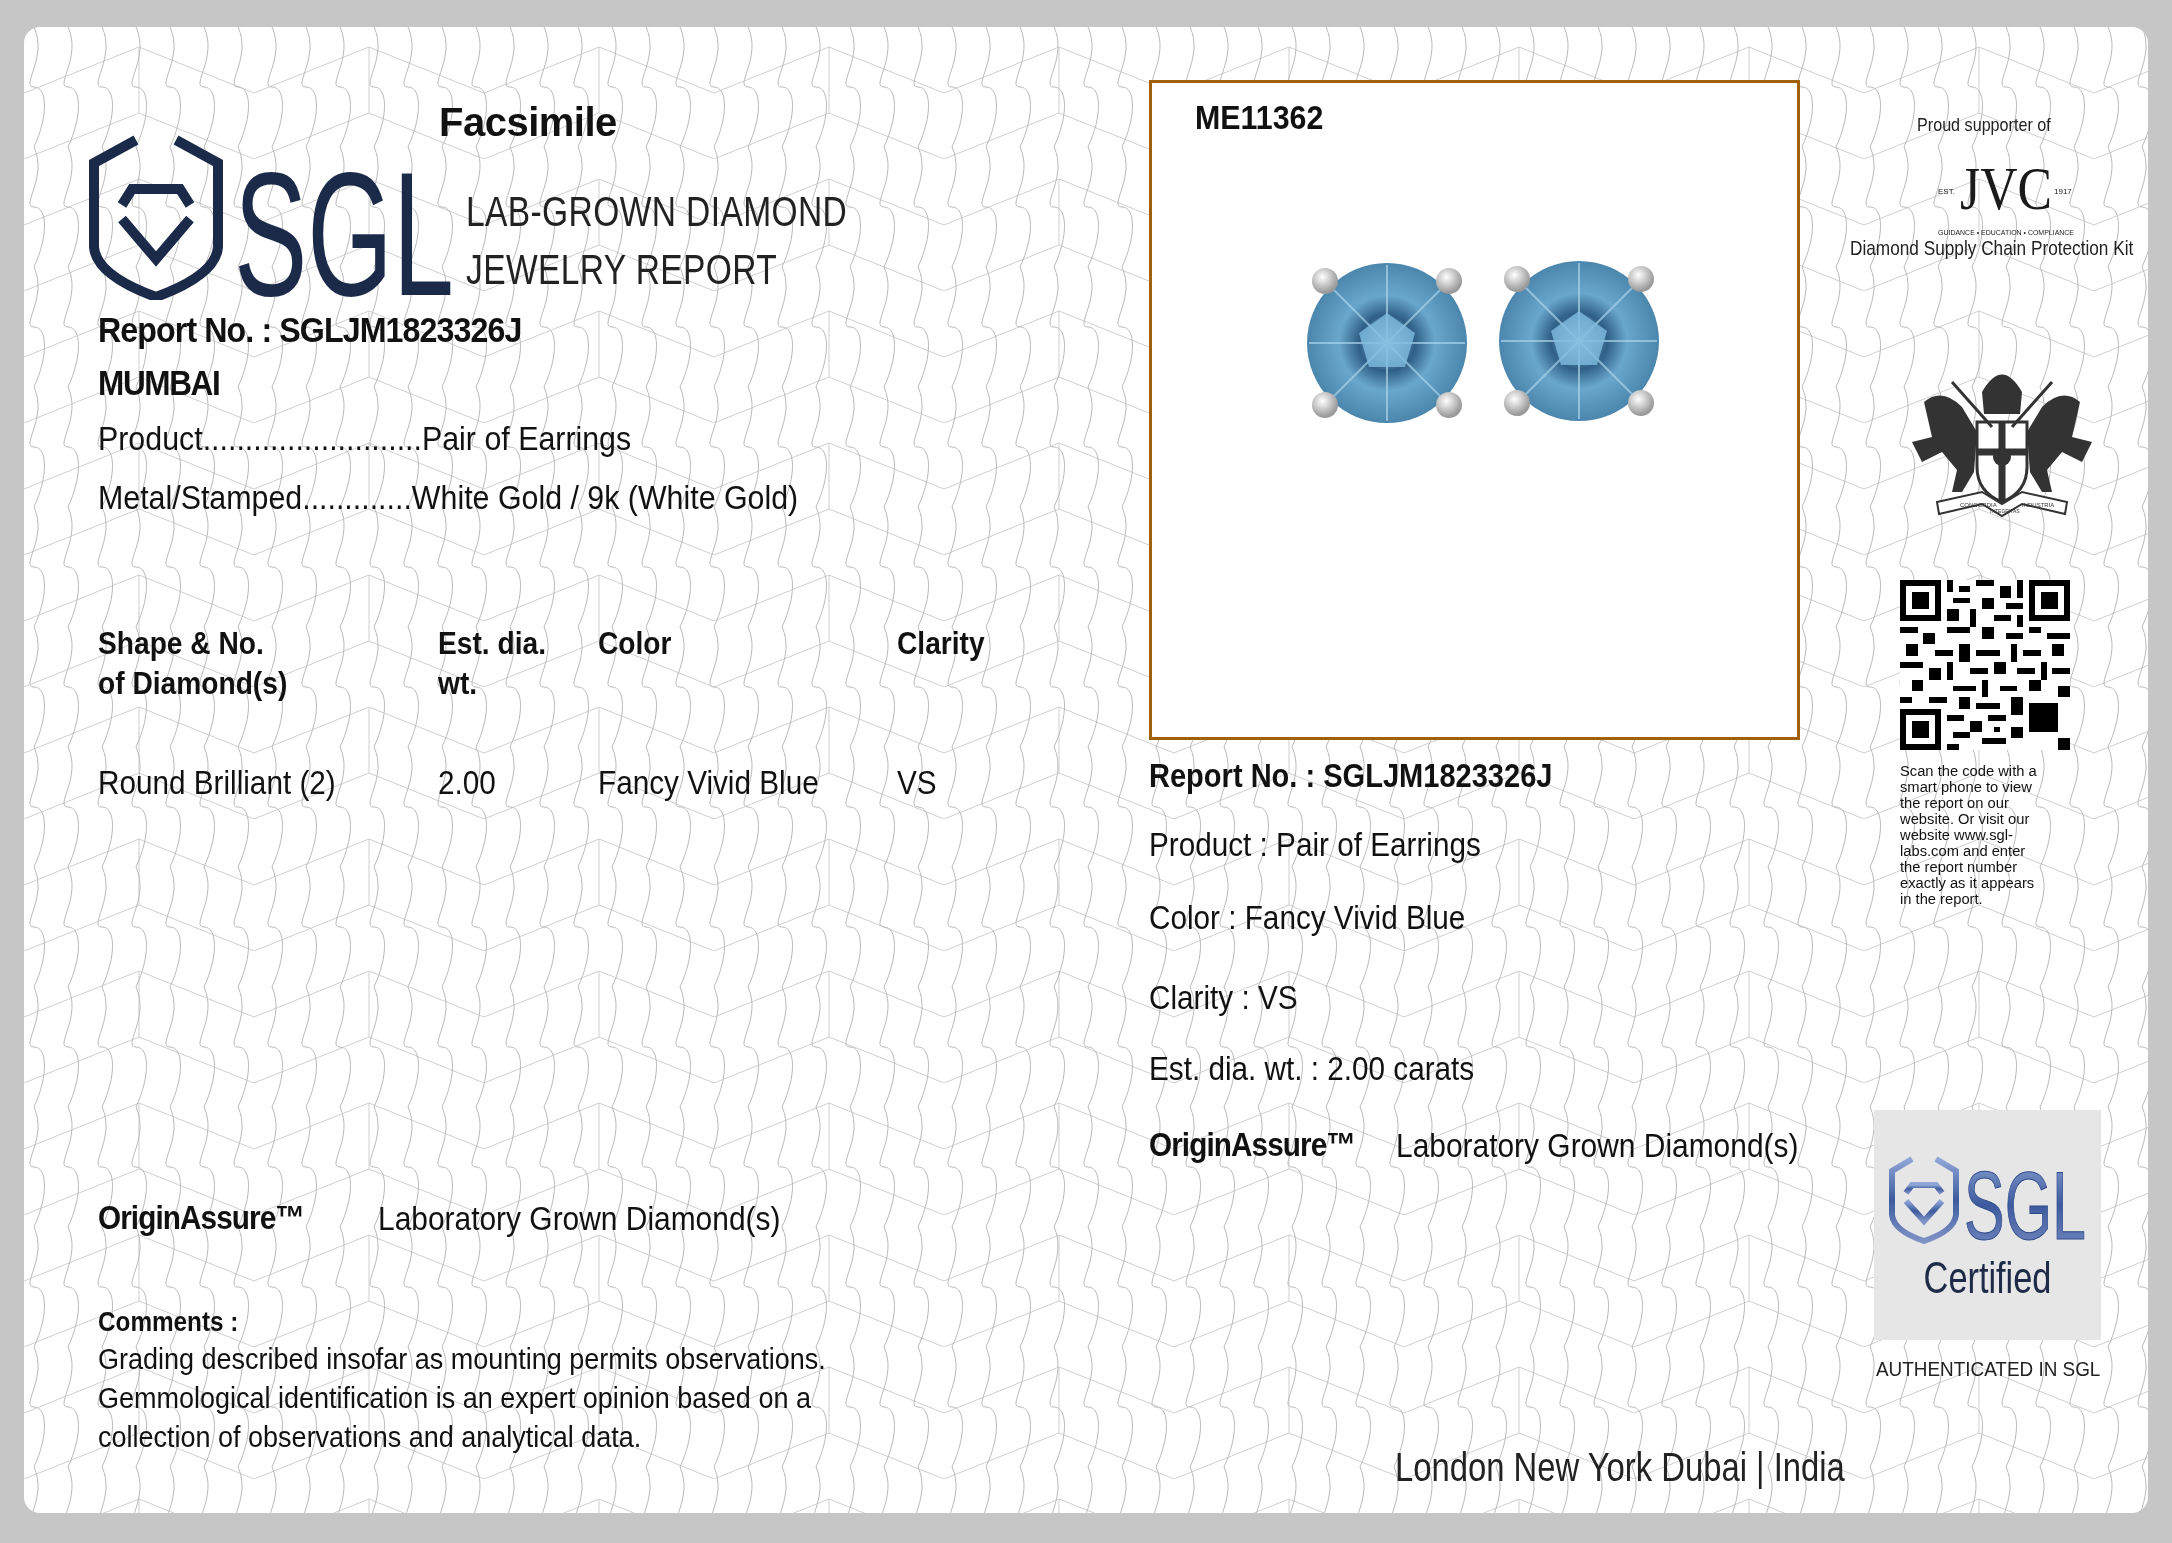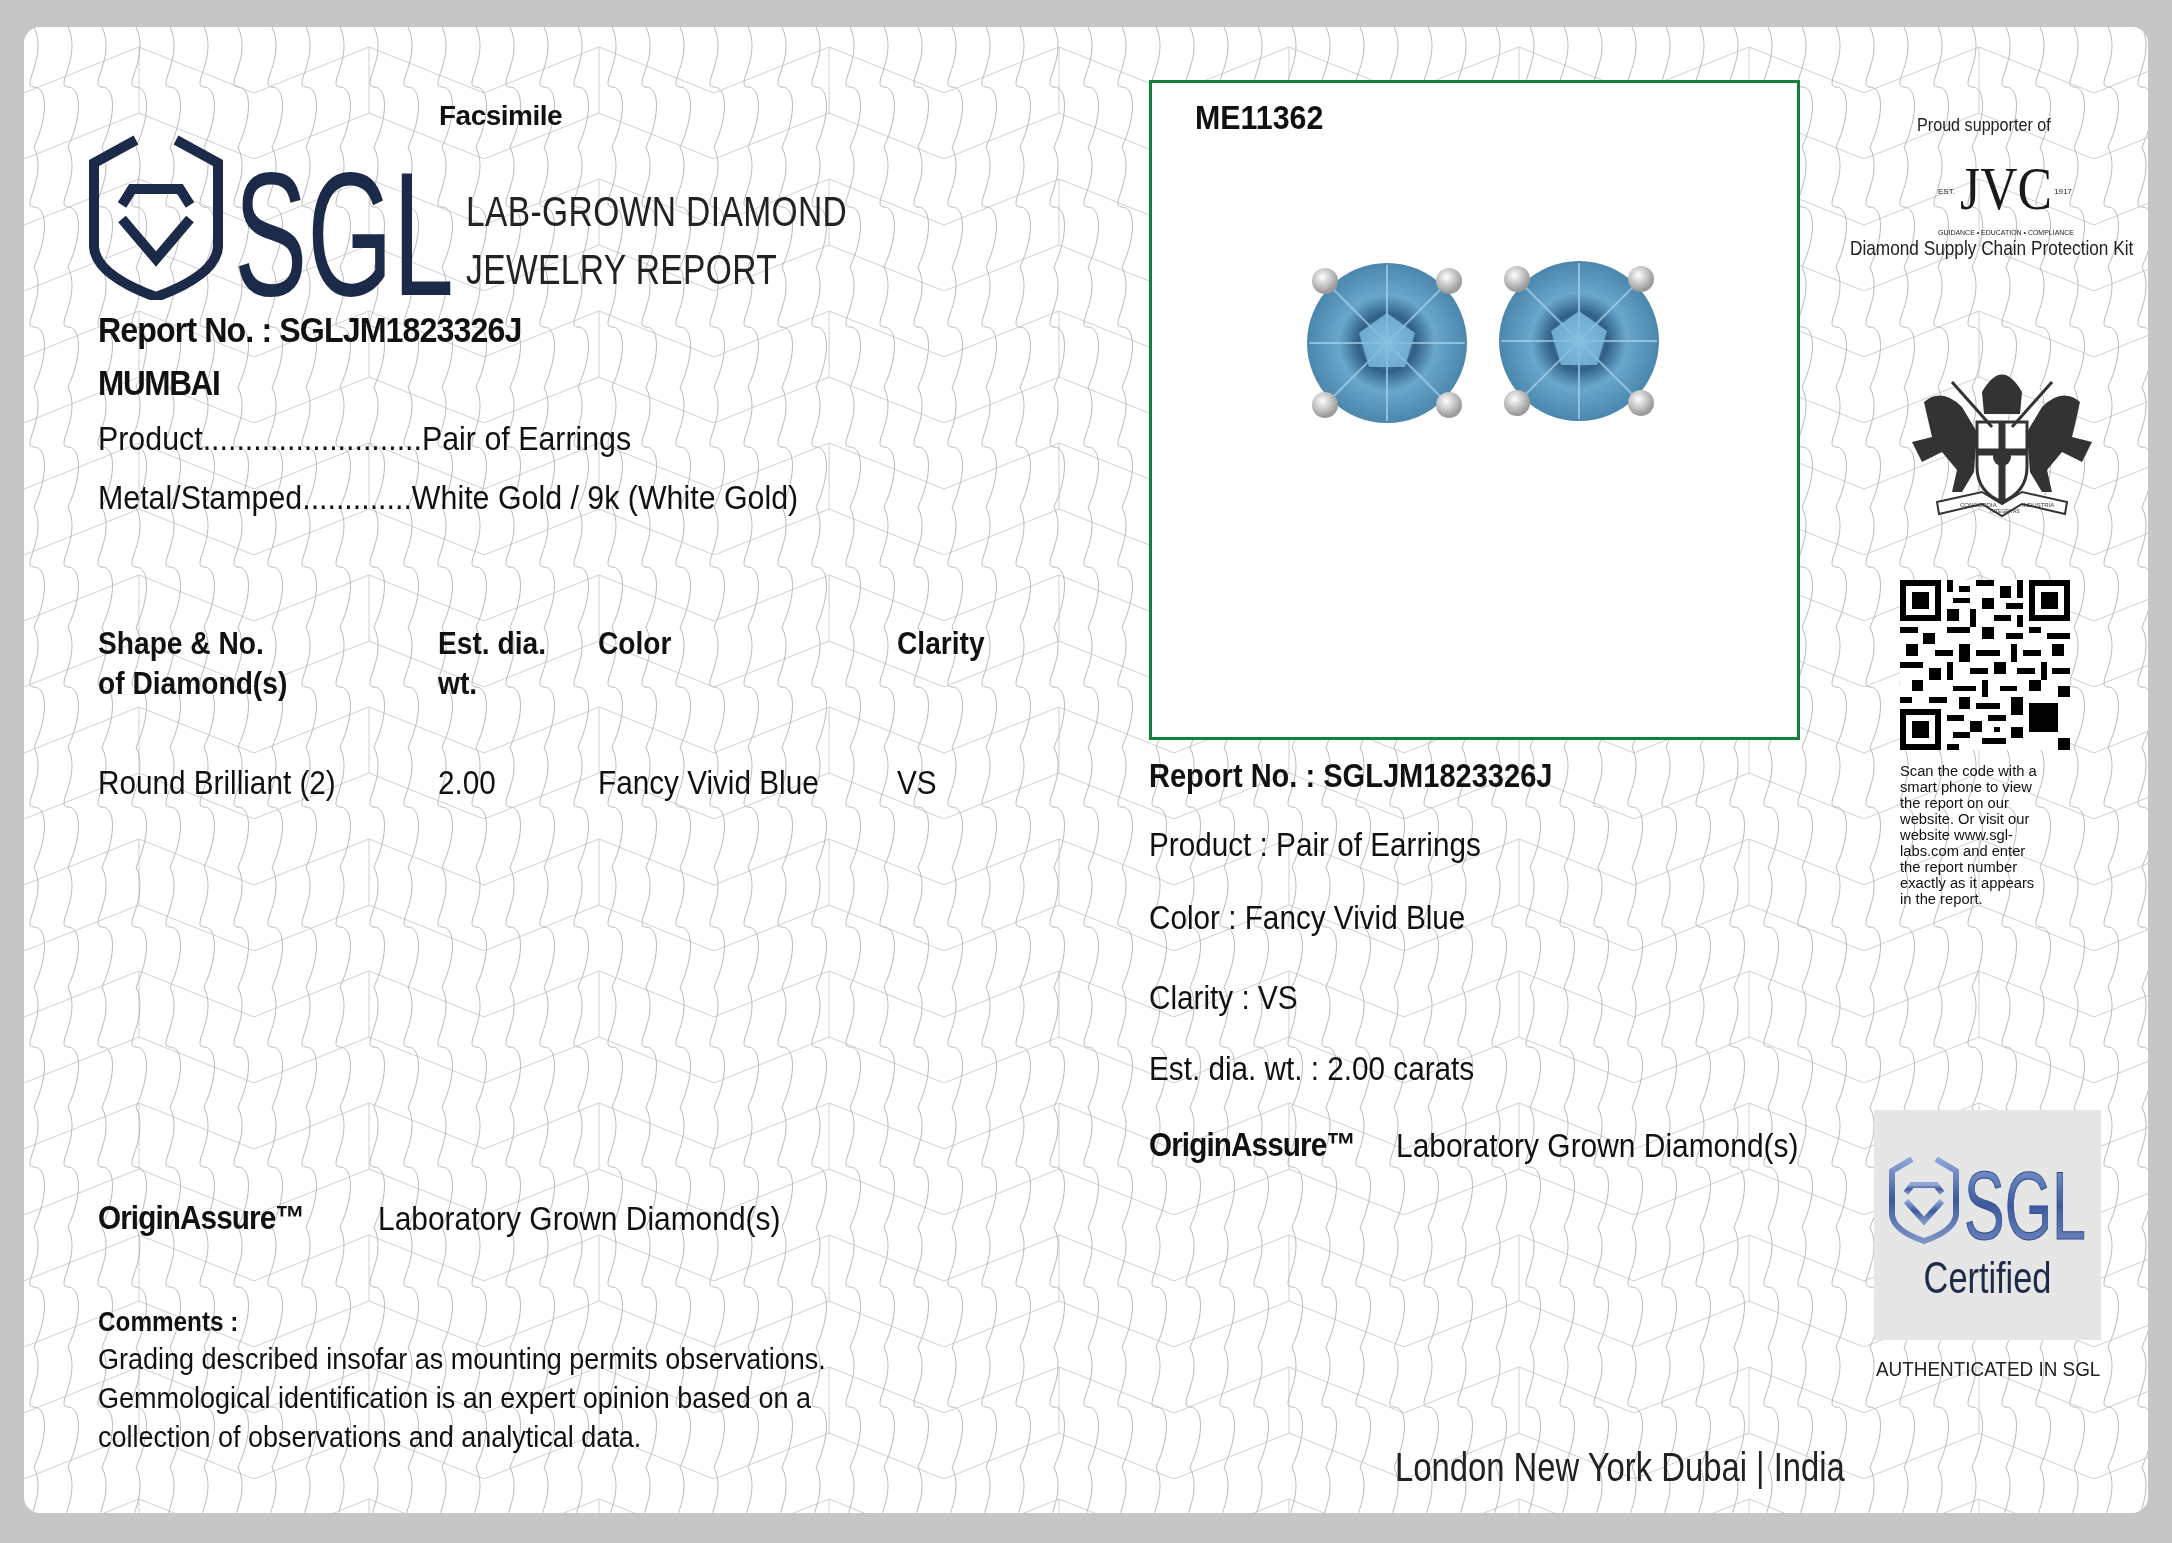--- a/index.html
+++ b/index.html
@@ -8,41 +8,41 @@
     font-family:"Liberation Sans", sans-serif; color:#111;
   }
   .card {
     position:absolute; left:24px; top:27px; width:2124px; height:1486px;
     background:#fff; border-radius:16px; overflow:hidden;
   }
   .guilloche { position:absolute; left:0; top:0; width:100%; height:100%; }
   .abs { position:absolute; white-space:nowrap; }
 
   
-  .facsimile { left:415px; top:73px; font-size:28px; font-weight:bold; letter-spacing:-0.5px; }
+  .facsimile { left:415px; top:73px; font-size:40px; font-weight:bold; letter-spacing:-0.5px; }
   .logo { left:62px; top:108px; width:370px; height:165px; }
   .report-title { left:442px; top:155px; font-size:43px; line-height:58px; color:#222; transform:scaleX(0.78); transform-origin:left top; font-weight:normal; letter-spacing:0.5px; }
 
   .left-report { left:74px; top:283px; font-size:35px; font-weight:bold; letter-spacing:-1px; transform:scaleX(0.92); transform-origin:left top; }
   .city { left:74px; top:336px; font-size:35px; font-weight:bold; letter-spacing:-1.5px; transform:scaleX(0.9); transform-origin:left top; }
   .field-row { left:74px; font-size:33px; transform:scaleX(0.92); transform-origin:left top; }
 
   .th { font-size:32px; font-weight:bold; line-height:40px; transform:scaleX(0.88); transform-origin:left top; white-space:pre-line; }
   .td { font-size:33px; transform:scaleX(0.9); transform-origin:left top; }
 
   .origin-label { font-size:33px; font-weight:bold; letter-spacing:-1px; transform:scaleX(0.9); transform-origin:left top; }
   .origin-value { font-size:34px; transform:scaleX(0.88); transform-origin:left top; }
 
   .comments-title { left:74px; top:1280px; font-size:27px; font-weight:bold; transform:scaleX(0.9); transform-origin:left top; }
   .comments-line { left:74px; font-size:30px; transform:scaleX(0.9); transform-origin:left top; }
 
   
   .image-box {
     position:absolute; left:1125px; top:53px; width:651px; height:660px;
-    background:#fff; border:3px solid #15803d; box-sizing:border-box;
+    background:#fff; border:3px solid #a16207; box-sizing:border-box;
   }
   .sku { position:absolute; left:43px; top:16px; font-size:33px; font-weight:bold; letter-spacing:0px; transform:scaleX(0.92); transform-origin:left top; }
   .earrings { position:absolute; left:140px; top:165px; width:380px; height:190px; }
 
   .right-report { left:1125px; top:730px; font-size:33px; font-weight:bold; transform:scaleX(0.88); transform-origin:left top; }
   .right-row { left:1125px; font-size:33px; transform:scaleX(0.9); transform-origin:left top; }
 
   
   .proud { left:1893px; top:87px; font-size:19px; color:#222; transform:scaleX(0.85); transform-origin:left top; }
   .jvc { left:1912px; top:112px; width:140px; height:100px; }

